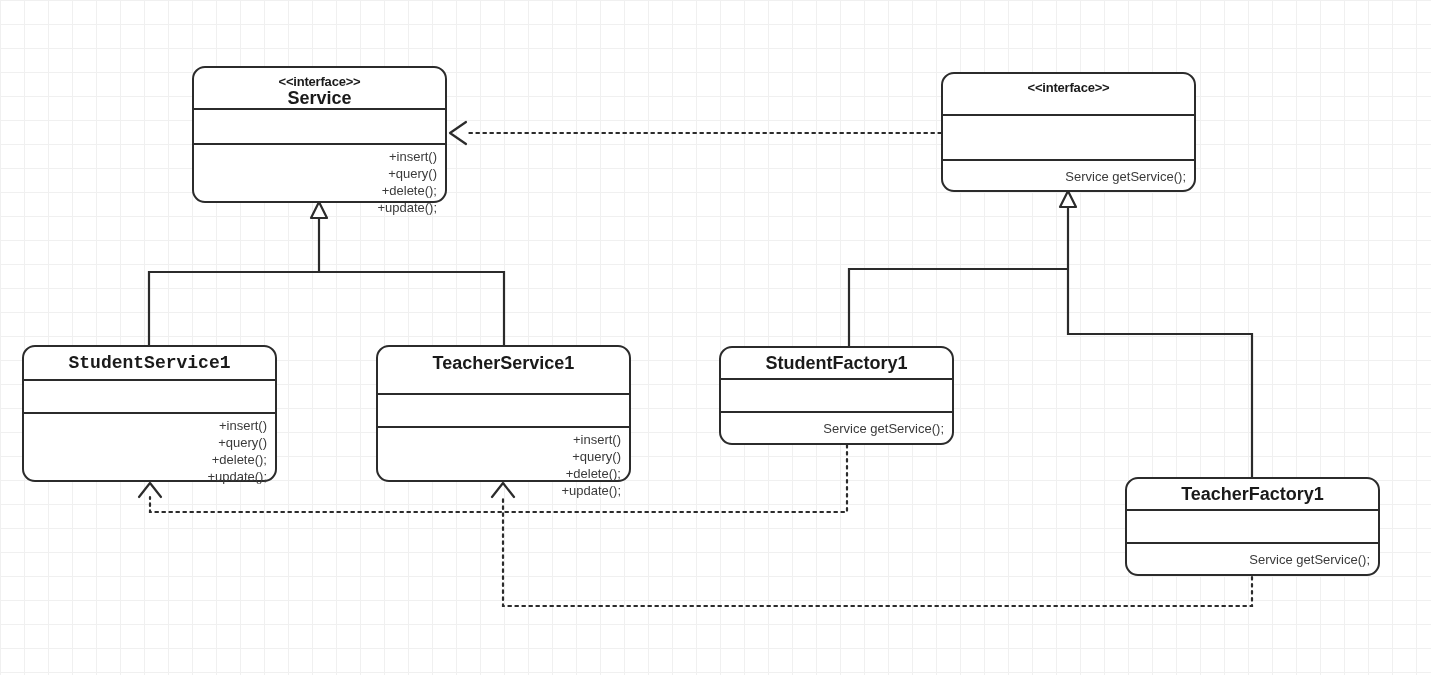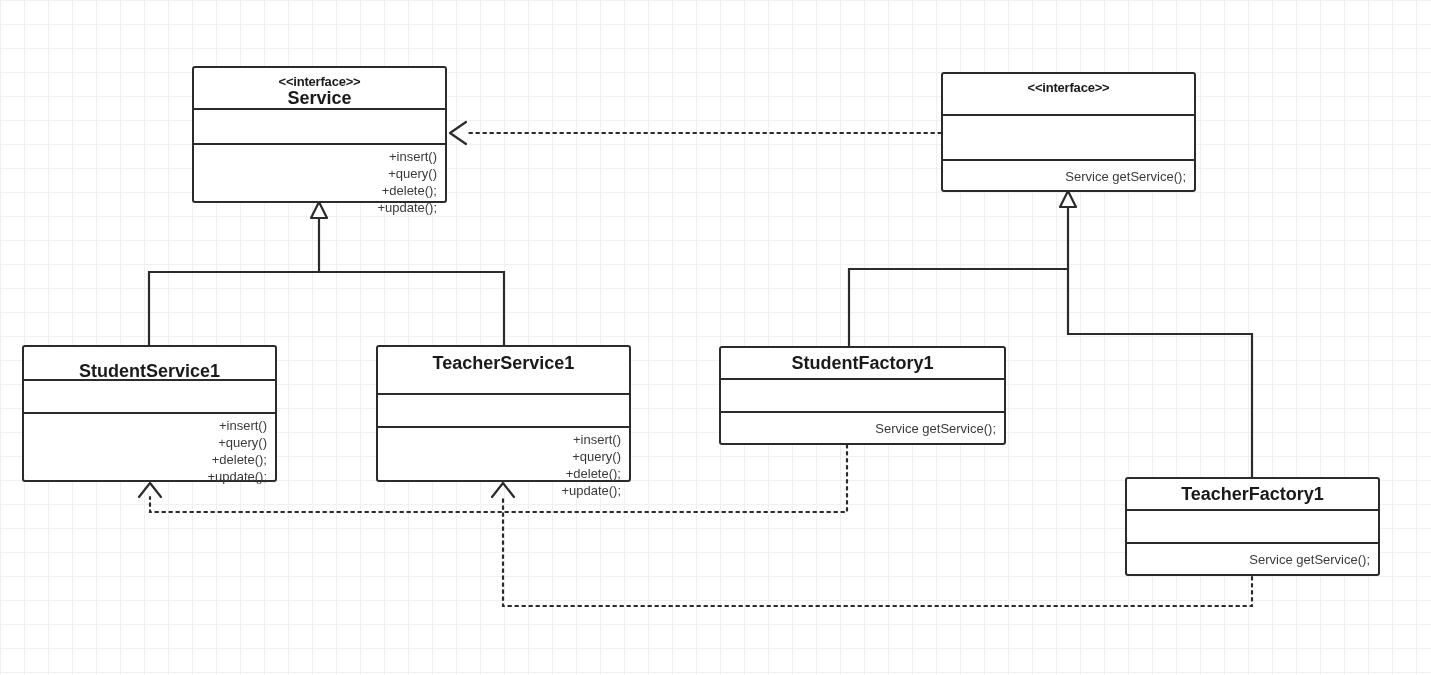--- a/index.html
+++ b/index.html
@@ -27,21 +27,21 @@
     position: absolute;
     left: 0; top: 0;
     width: 1431px;
     height: 675px;
   }
   .uml-class {
     position: absolute;
     box-sizing: border-box;
     background: #ffffff;
     border: 2px solid #2b2b2b;
-    border-radius: 3px;
+    border-radius: 13px;
     z-index: 5;
   }
   .uml-header {
     box-sizing: border-box;
     text-align: center;
     color: #1a1a1a;
     font-weight: bold;
     font-size: 13.5px;
     line-height: 17px;
     padding: 5px 6px 6px 6px;
@@ -130,21 +130,21 @@
     <div class="uml-header" style="height:42px;">
       <span class="stereotype">&lt;&lt;interface&gt;&gt;</span>
     </div>
     <div class="uml-attrs" style="height:45px;"></div>
     <div class="uml-ops" style="padding-top:7px;">
       <span class="op">Service getService();</span>
     </div>
   </div>
 
   <div class="uml-class" style="left:22px; top:345px; width:255px; height:137px;">
-    <div class="uml-header" style="height:34px; padding-top:16px;">
+    <div class="uml-header" style="height:34px; padding-top:8px;font-family:Liberation Mono, monospace;">
       <span class="cname">StudentService1</span>
     </div>
     <div class="uml-attrs" style="height:33px;"></div>
     <div class="uml-ops">
       <span class="op">+insert()</span>
       <span class="op">+query()</span>
       <span class="op">+delete();</span>
       <span class="op">+update();</span>
     </div>
   </div>
@@ -155,21 +155,21 @@
     </div>
     <div class="uml-attrs" style="height:33px;"></div>
     <div class="uml-ops">
       <span class="op">+insert()</span>
       <span class="op">+query()</span>
       <span class="op">+delete();</span>
       <span class="op">+update();</span>
     </div>
   </div>
 
-  <div class="uml-class" style="left:719px; top:346px; width:287px; height:99px;">
+  <div class="uml-class" style="left:719px; top:346px; width:235px; height:99px;">
     <div class="uml-header" style="height:32px; padding-top:7px;">
       <span class="cname">StudentFactory1</span>
     </div>
     <div class="uml-attrs" style="height:33px;"></div>
     <div class="uml-ops" style="padding-top:7px;">
       <span class="op">Service getService();</span>
     </div>
   </div>
 
   <div class="uml-class" style="left:1125px; top:477px; width:255px; height:99px;">

